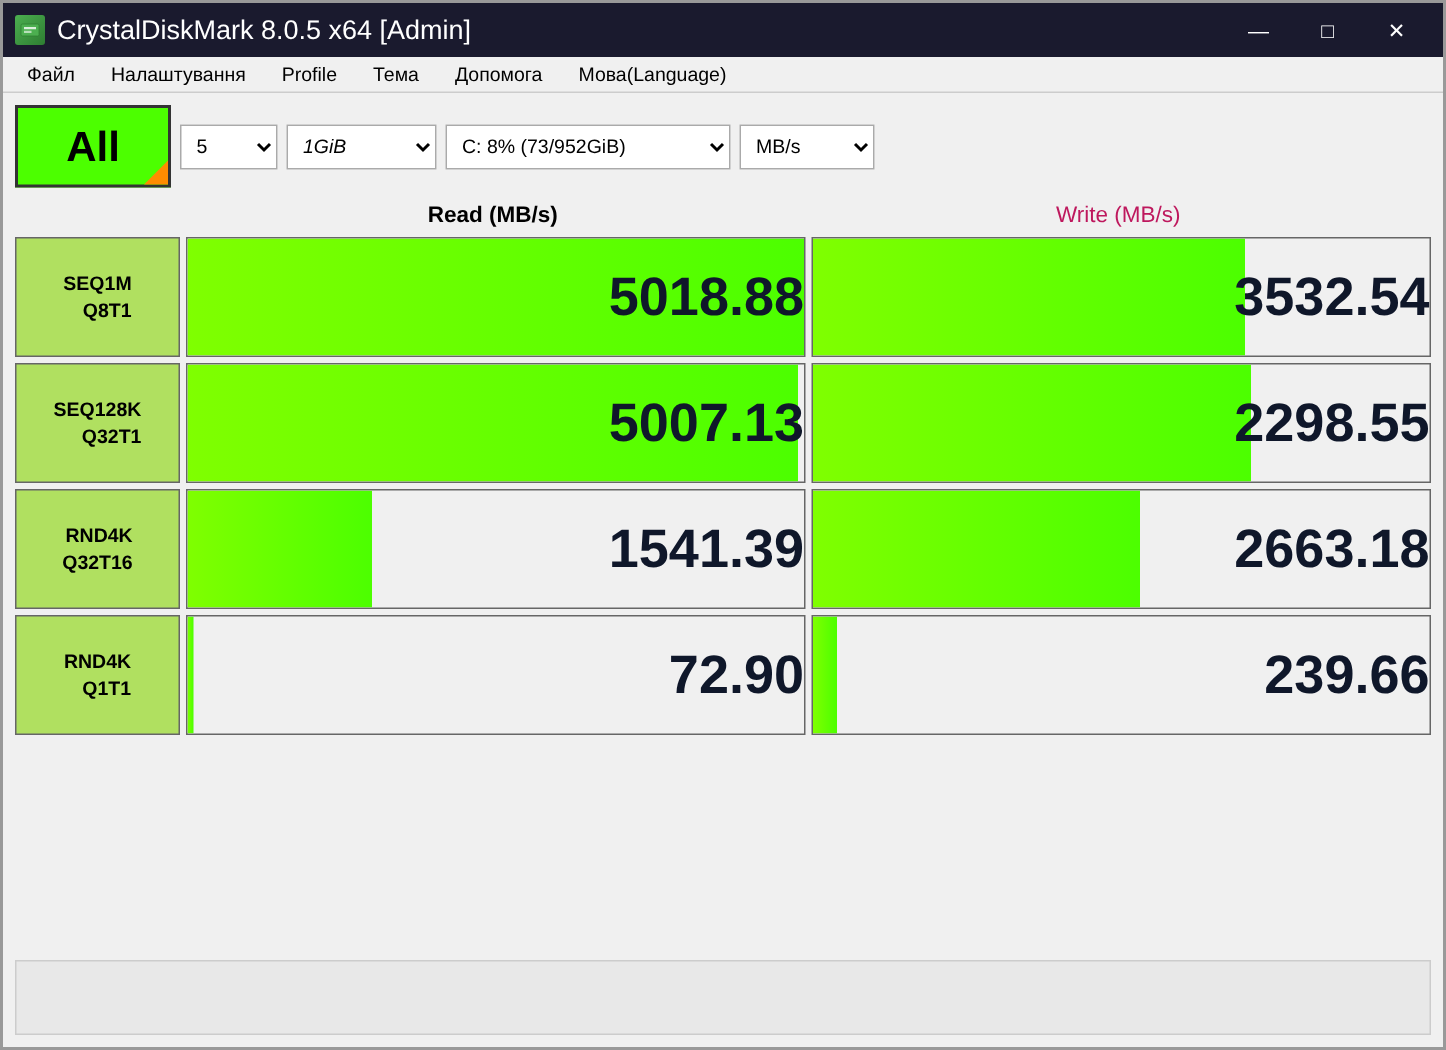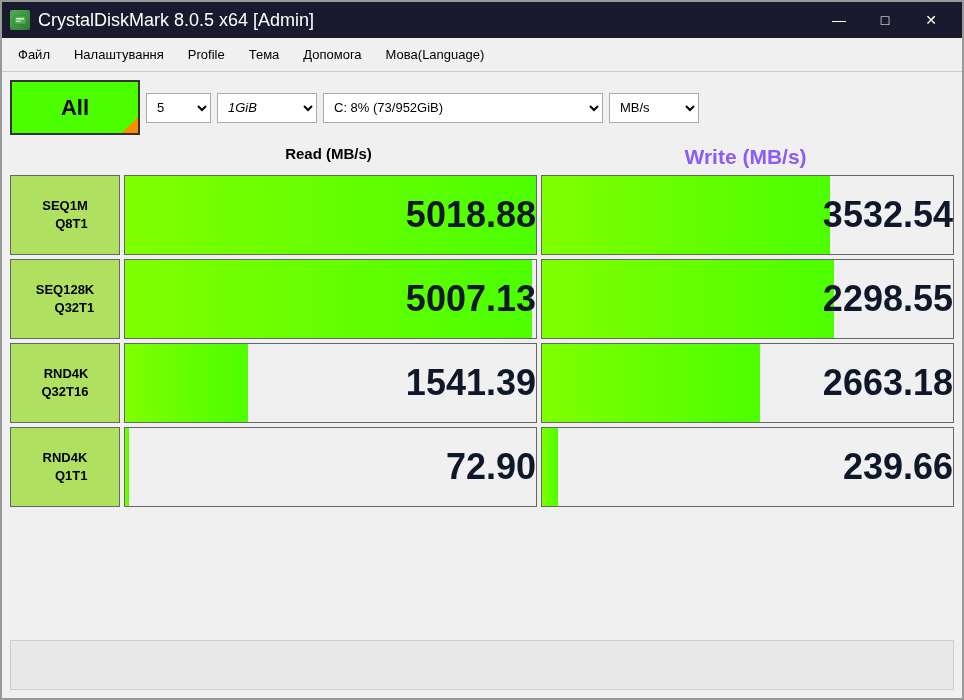--- a/index.html
+++ b/index.html
@@ -75,21 +75,21 @@
       align-items: center;
       justify-content: center;
     }
 
     
     .menu-bar {
       background: #f0f0f0;
       display: flex;
       align-items: center;
       padding: 0 4px;
-      height: 34px;
+      height: 24px;
       border-bottom: 1px solid #ccc;
       flex-shrink: 0;
     }
 
     .menu-item {
       padding: 4px 12px;
       font-size: 13px;
       cursor: pointer;
       color: #000;
       border-radius: 3px;
@@ -108,23 +108,23 @@
     .controls-row {
       display: flex;
       align-items: center;
       gap: 6px;
       margin-bottom: 6px;
     }
 
     .all-btn {
       background: #4cff00;
       border: 2px solid #333;
-      font-size: 22px;
+      font-size: 28px;
       font-weight: bold;
-      width: 130px;
+      width: 104px;
       height: 55px;
       cursor: pointer;
       display: flex;
       align-items: center;
       justify-content: center;
       position: relative;
       flex-shrink: 0;
     }
 
     .all-btn::after {
@@ -144,21 +144,21 @@
       border: 1px solid #aaa;
       background: white;
       font-size: 13px;
       padding: 0 6px;
       cursor: pointer;
       appearance: auto;
     }
 
     .select-count { width: 65px; }
     .select-size { width: 100px; font-style: italic; }
-    .select-drive { width: 280px; }
+    .select-drive { width: 190px; }
     .select-unit { width: 90px; }
 
     
     .header-row {
       display: flex;
       margin-bottom: 2px;
     }
 
     .header-label-col {
       width: 110px;
@@ -170,23 +170,23 @@
       text-align: center;
       font-size: 15px;
       font-weight: bold;
       color: #000;
       padding: 4px 0;
     }
 
     .header-write {
       flex: 1;
       text-align: center;
-      font-size: 21px;
-      font-weight: bold;
-      color: #8b5cf6;
+      font-size: 15px;
+      font-weight: normal;
+      color: #be185d;
       padding: 4px 0;
     }
 
     
     .data-rows {
       display: flex;
       flex-direction: column;
       gap: 4px;
       flex: 1;
     }

